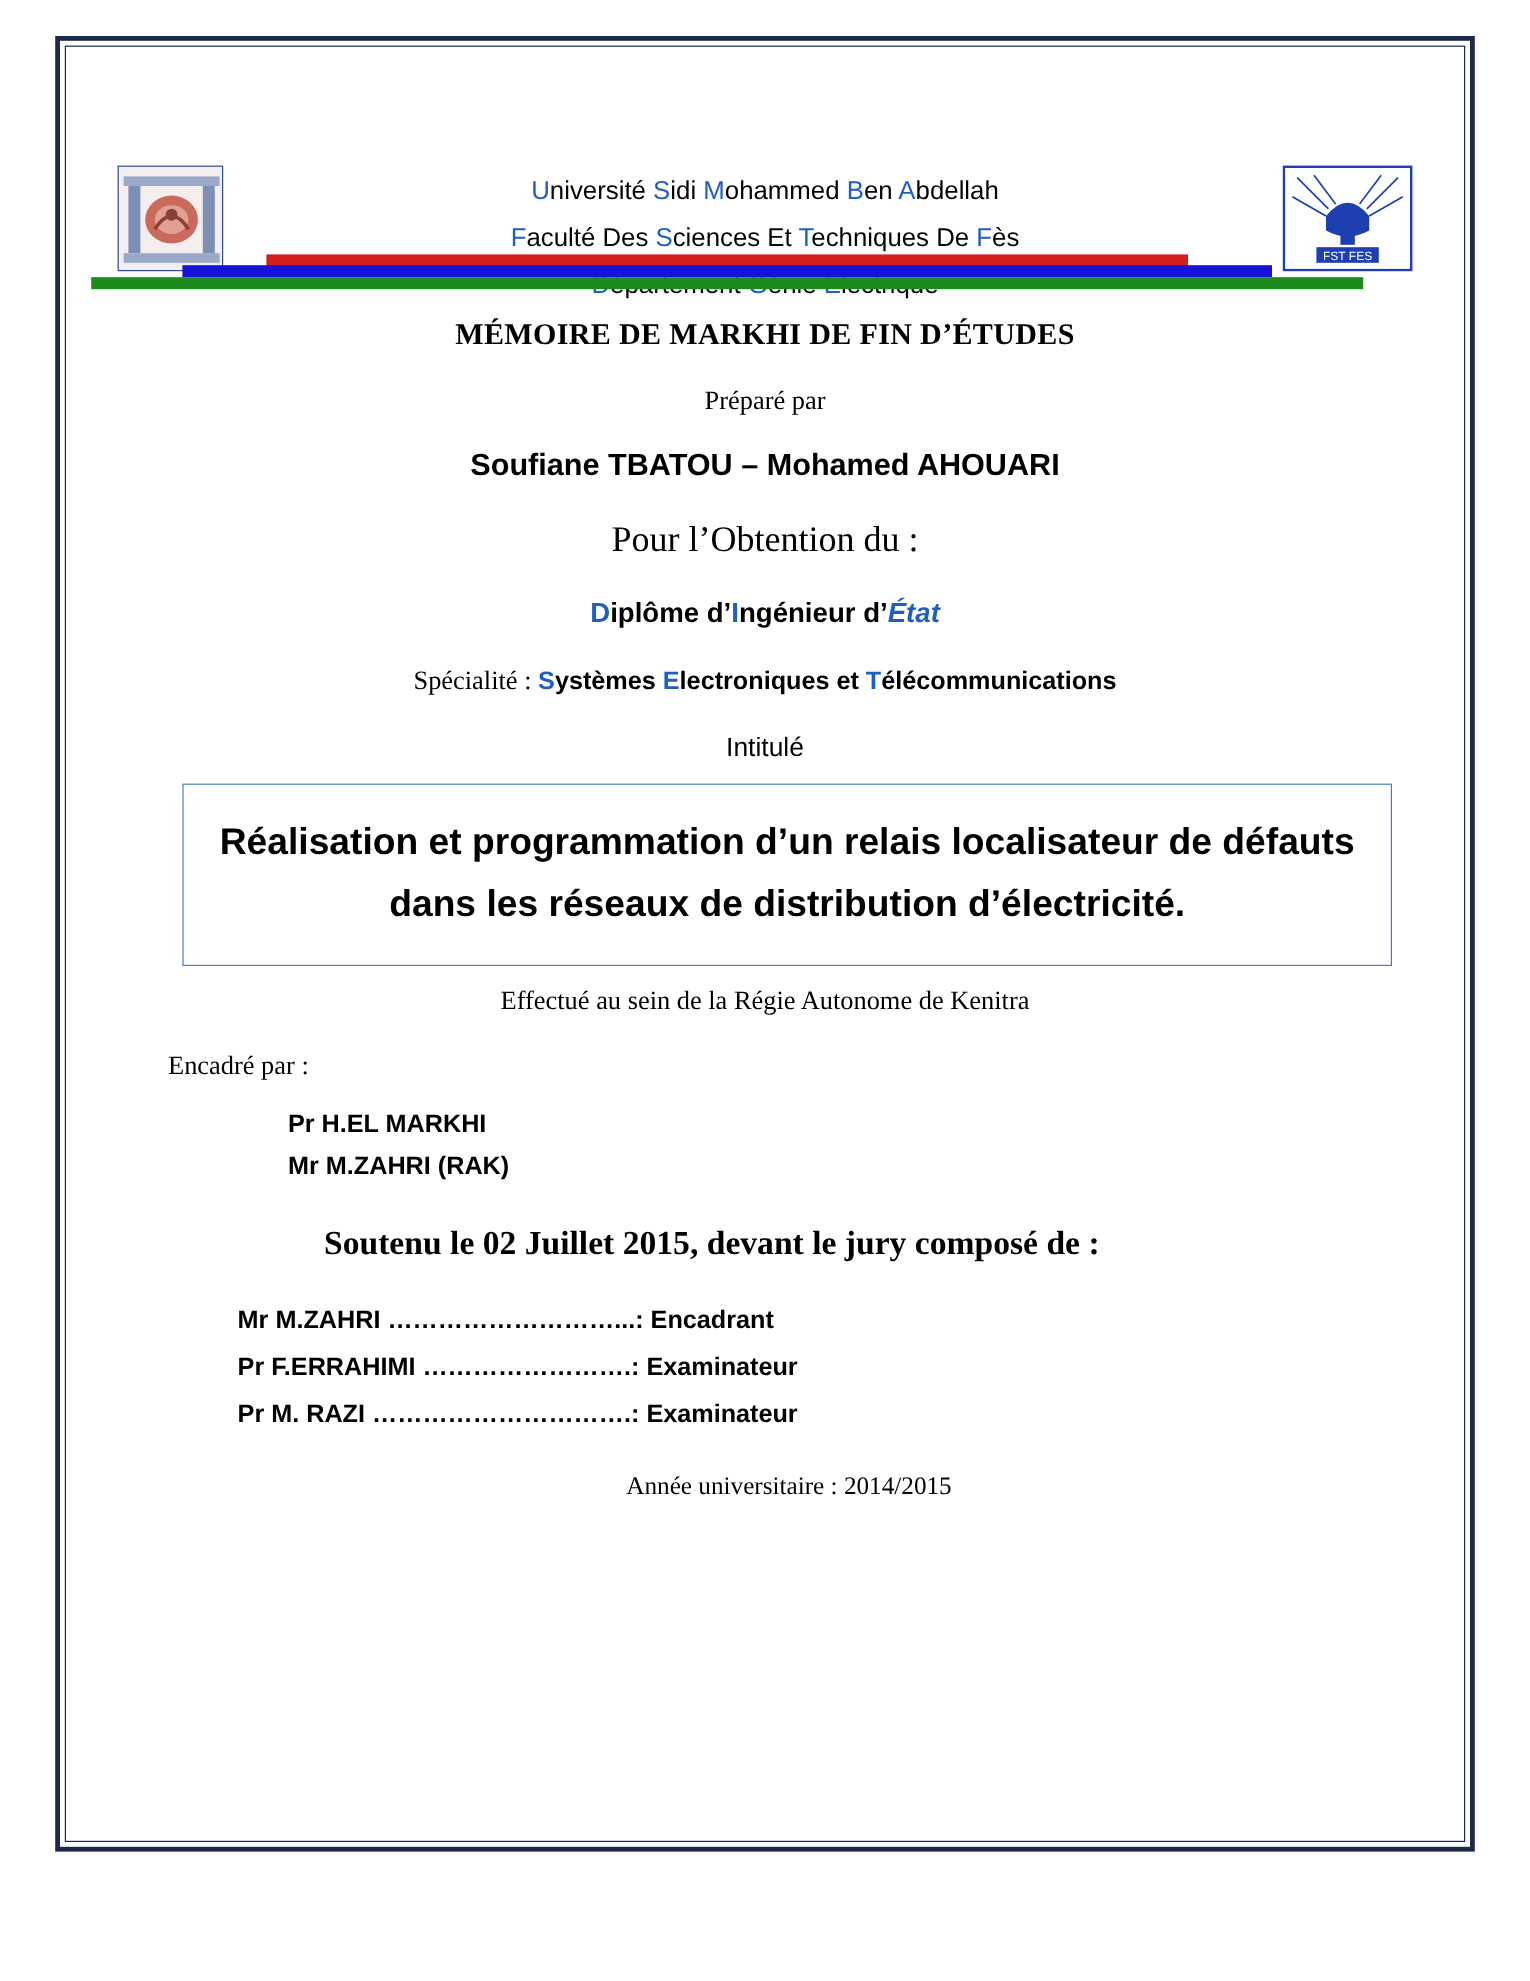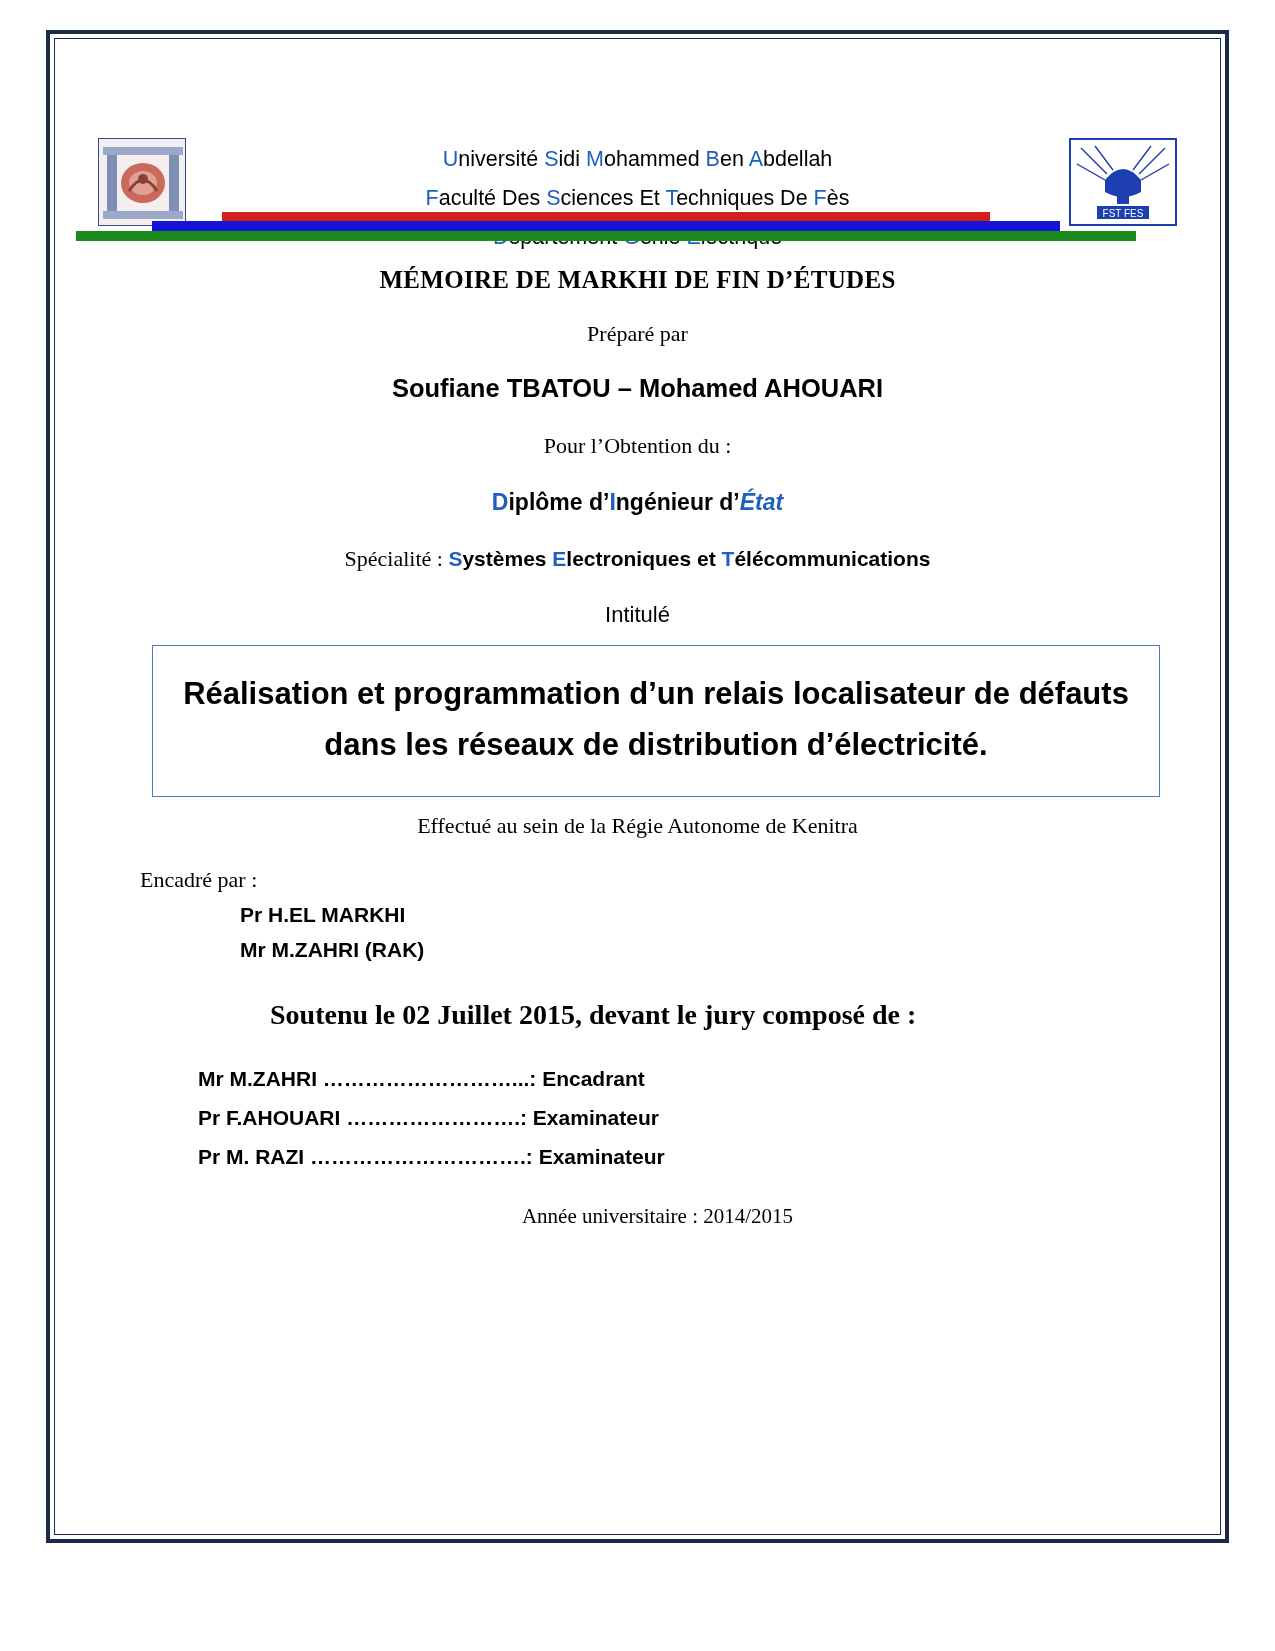--- a/index.html
+++ b/index.html
@@ -139,21 +139,21 @@
     font-size: 22px;
     margin-top: 27px;
   }
   .authors {
     font-family: "Liberation Sans", sans-serif;
     font-weight: bold;
     font-size: 25.5px;
     margin-top: 27px;
   }
   .pour {
-    font-size: 22px;
+    font-size: 30px;
     margin-top: 30px;
   }
   .diplome {
     font-family: "Liberation Sans", sans-serif;
     font-weight: bold;
     font-size: 23px;
     margin-top: 30px;
   }
   .diplome .accent {
     color: #1f5fbf;
@@ -202,21 +202,21 @@
   .encadre-label {
     font-size: 22px;
     margin-top: 28px;
     margin-left: 70px;
   }
   .supervisors {
     font-family: "Liberation Sans", sans-serif;
     font-weight: bold;
     font-size: 21px;
     margin-left: 170px;
-    margin-top: 4px;
+    margin-top: 18px;
     line-height: 35px;
   }
   .soutenu {
     font-family: "Liberation Serif", serif;
     font-weight: bold;
     font-size: 28px;
     margin-top: 32px;
     margin-left: 200px;
   }
   .jury {
@@ -325,20 +325,20 @@
 
     <div class="supervisors">
       <div>Pr H.EL MARKHI</div>
       <div>Mr M.ZAHRI (RAK)</div>
     </div>
 
     <div class="soutenu">Soutenu le 02 Juillet 2015, devant le jury composé de :</div>
 
     <div class="jury">
       <div>Mr M.ZAHRI ………………………...: Encadrant</div>
-      <div>Pr F.AHOUARI …………………….: Examinateur</div>
+      <div>Pr F.ERRAHIMI …………………….: Examinateur</div>
       <div>Pr M. RAZI ………………………….: Examinateur</div>
     </div>
 
     <div class="annee">Année universitaire : 2014/2015</div>
 
   </div>
 </div>
 
 </body></html>

